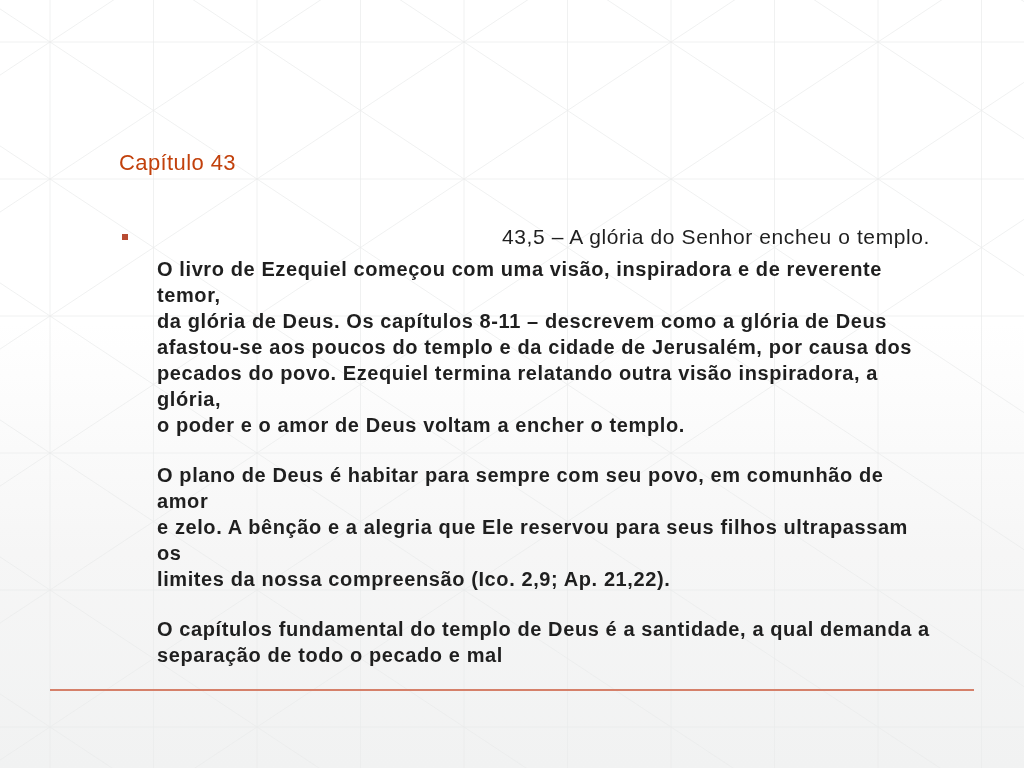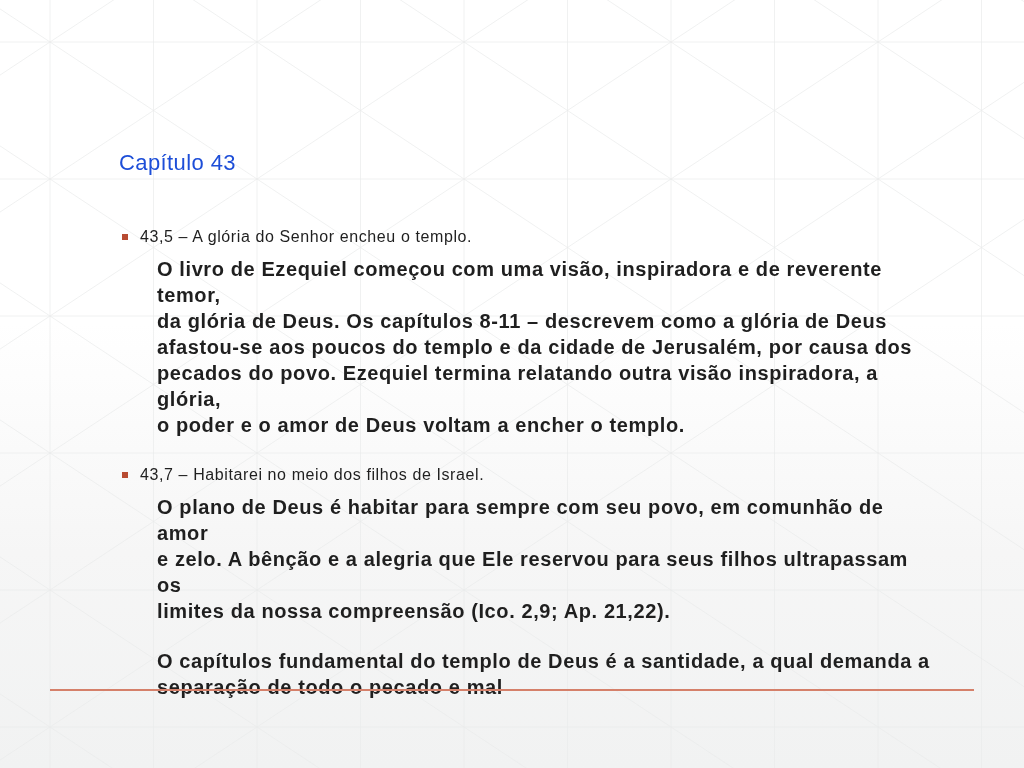--- a/index.html
+++ b/index.html
@@ -14,36 +14,37 @@
     position: absolute; inset: 0;
     width: 1024px; height: 768px;
     pointer-events: none;
   }
   .slide { position: absolute; inset: 0; }
   .title {
     position: absolute;
     left: 119px; top: 149px;
     font-size: 22px; line-height: 28px;
     letter-spacing: 0.4px;
-    color: #1d4ed8;
+    color: #c2410c;
   }
   .content {
     position: absolute;
     left: 120px; top: 224px;
     width: 810px;
     color: #1f1f1f;
   }
   .bullet-item { margin: 0 0 24px 0; }
   .bullet-item + .bullet-item { margin-top: 22px; }
   .bullet-heading {
     position: relative;
     padding-left: 20px;
-    font-size: 16px; line-height: 26px;
+    font-size: 21px; line-height: 26px;
     letter-spacing: 0.6px;
     margin-bottom: 6px;
+    text-align: right;
   }
   .bullet-sq {
     position: absolute;
     left: 2px; top: 10px;
     width: 6px; height: 6px;
     background: #b84b32;
   }
   .para {
     margin-left: 37px;
     font-size: 20px; line-height: 26px;
@@ -70,21 +71,20 @@
   <div class="content">
       <div class="bullet-item">
         <div class="bullet-heading"><span class="bullet-sq"></span><span>43,5 – A glória do Senhor encheu o templo.</span></div>
         <div class="para">O livro de Ezequiel começou com uma visão, inspiradora e de reverente temor,
 da glória de Deus. Os capítulos 8-11 – descrevem como a glória de Deus
 afastou-se aos poucos do templo e da cidade de Jerusalém, por causa dos
 pecados do povo. Ezequiel termina relatando outra visão inspiradora, a glória,
 o poder e o amor de Deus voltam a encher o templo.</div>
       </div>
       <div class="bullet-item">
-        <div class="bullet-heading"><span class="bullet-sq"></span><span>43,7 – Habitarei no meio dos filhos de Israel.</span></div>
         <div class="para">O plano de Deus é habitar para sempre com seu povo, em comunhão de amor
 e zelo. A bênção e a alegria que Ele reservou para seus filhos ultrapassam os
 limites da nossa compreensão (Ico. 2,9; Ap. 21,22).</div>
       </div>
       <div class="bullet-item">
         <div class="para">O capítulos fundamental do templo de Deus é a santidade, a qual demanda a
 separação de todo o pecado e mal</div>
       </div>
     </div>
   <div class="divider"></div>

